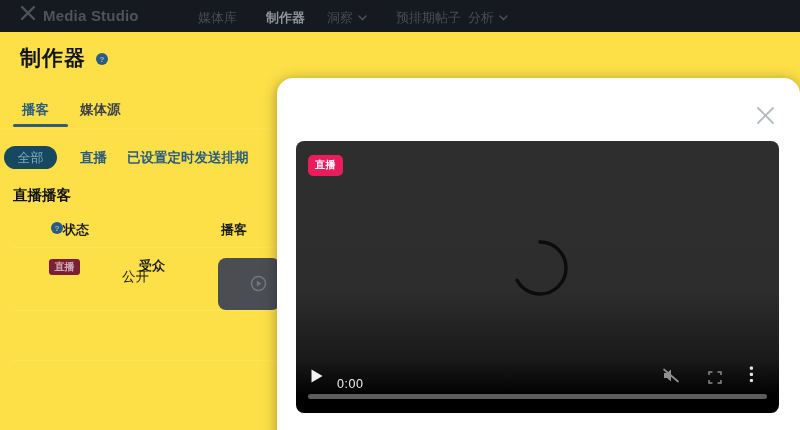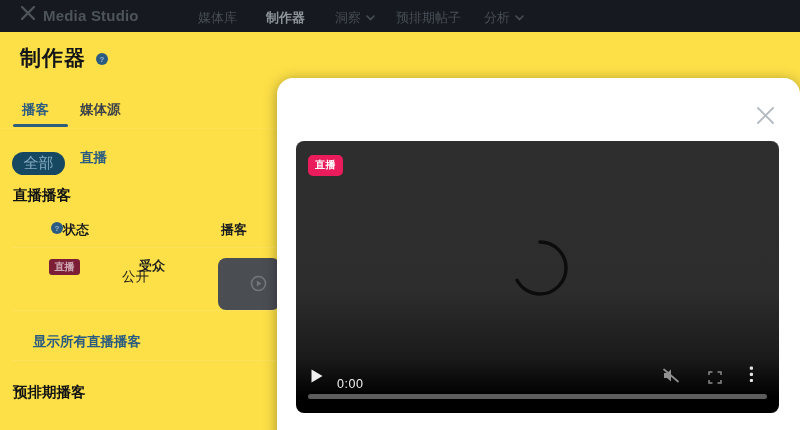--- a/index.html
+++ b/index.html
@@ -6,32 +6,32 @@
   html,body { width:800px; height:430px; }
   body { font-family:"Liberation Sans", sans-serif; }
   #stage { position:relative; width:800px; height:430px; overflow:hidden; background:#fde047; }
 
   
   .topnav { position:absolute; left:0; top:0; width:800px; height:32px; background:#16191f; }
   .logo { position:absolute; left:21px; top:6px; display:flex; align-items:center; gap:8px; color:#4d545c; }
   .logo-text { font-size:15px; font-weight:bold; letter-spacing:.2px; }
   .nav-item { position:absolute; top:9px; font-size:13px; color:#474e57; display:flex; align-items:flex-start; gap:5px; cursor:pointer; }
   .nav-item.active { color:#8d949c; font-weight:bold; }
-  .nav-1 { left:198px; } .nav-2 { left:266px; } .nav-3 { left:327px;margin-left:8px; } .nav-4 { left:396px; } .nav-5 { left:484px; }
+  .nav-1 { left:198px; } .nav-2 { left:266px; } .nav-3 { left:327px; } .nav-4 { left:396px; } .nav-5 { left:468px; }
 
   
   .page-title { position:absolute; left:20px; top:44px; font-size:21px; font-weight:bold; color:#121417; letter-spacing:1px; }
   .info-dot { display:inline-flex; align-items:center; justify-content:center; border-radius:50%; background:#2a5b81; color:#9fb6c6; font-weight:bold; }
   .info-title { position:absolute; left:96px; top:53px; width:12px; height:12px; font-size:8px; }
   .tab { position:absolute; top:101px; font-size:13.5px; font-weight:bold; cursor:pointer; }
   .tab-active { left:22px; color:#2e5d80; }
   .tab-inactive { left:80px; color:#3c4249; }
   .tab-underline { position:absolute; left:13px; top:124px; width:55px; height:3px; border-radius:2px; background:#2e5d80; }
   .tabs-hairline { position:absolute; left:0; top:128px; width:800px; height:1px; background:rgba(255,255,255,.07); }
-  .pill { position:absolute; left:12px; top:146px; width:53px; height:23px; border-radius:12px; background:#164862; color:#84a9bf; font-size:15px; display:flex; align-items:center; justify-content:center; cursor:pointer;margin-top:6px; }
+  .pill { position:absolute; left:4px; top:146px; width:53px; height:23px; border-radius:12px; background:#164862; color:#84a9bf; font-size:13px; display:flex; align-items:center; justify-content:center; cursor:pointer; }
   .filter-link { position:absolute; top:149px; font-size:13.5px; font-weight:bold; color:#2a5b81; cursor:pointer; }
   .fl-1 { left:80px; } .fl-2 { left:127px; }
   .section-heading { position:absolute; left:13px; font-size:14.5px; font-weight:bold; color:#101214; }
   .sh-live { top:186px; } .sh-sched { top:383px; }
   .col-header { position:absolute; top:221px; font-size:13px; font-weight:bold; color:#1a1d20; }
   .ch-1 { left:19px;margin-left:44px; } .ch-2 { left:139px;margin-top:36px; } .ch-3 { left:221px; }
   .info-status { position:absolute; left:51px; top:222px; width:12px; height:12px; font-size:8px; }
   .divider { position:absolute; left:12px; width:788px; height:1px; background:rgba(255,255,255,.10); }
   .dv-1 { top:247px; } .dv-2 { top:310px; } .dv-3 { top:360px; }
   .status-badge { position:absolute; left:49px; top:259px; width:31px; height:16px; border-radius:3px; background:#7d1e37; color:rgba(255,255,255,.62); font-size:10px; font-weight:bold; display:flex; align-items:center; justify-content:center; }
@@ -96,20 +96,21 @@
   <h1 class="page-title">制作器</h1>
   <span class="info-dot info-title">?</span>
 
   <div class="tab tab-active">播客</div>
   <div class="tab tab-inactive">媒体源</div>
   <div class="tab-underline"></div>
   <div class="tabs-hairline"></div>
 
   <div class="pill">全部</div>
   <div class="filter-link fl-1">直播</div>
+  <div class="filter-link fl-2">已设置定时发送排期</div>
 
   <h2 class="section-heading sh-live">直播播客</h2>
 
   <div class="col-header ch-1">状态</div>
   <span class="info-dot info-status">?</span>
   <div class="col-header ch-2">受众</div>
   <div class="col-header ch-3">播客</div>
   <div class="divider dv-1"></div>
 
   <div class="status-badge">直播</div>
@@ -117,24 +118,22 @@
   <div class="thumb">
     <span class="thumb-icon">
       <svg width="17" height="17" viewBox="0 0 17 17">
           <circle cx="8.5" cy="8.5" r="7" stroke="#72777d" stroke-width="1.6" fill="none"></circle>
           <path d="M6.8 5.6 L11.4 8.5 L6.8 11.4 Z" fill="#72777d"></path>
         </svg>
     </span>
   </div>
   <div class="divider dv-2"></div>
 
-  <div class="show-all">显示所有直播播客</div>
   <div class="divider dv-3"></div>
 
-  <h2 class="section-heading sh-sched">预排期播客</h2>
 
   <div class="modal">
     <button class="modal-close">
       <span>
         <svg width="19" height="19" viewBox="0 0 19 19">
             <path d="M2 2 L17 17 M17 2 L2 17" stroke="#b3bac0" stroke-width="1.8" stroke-linecap="round"></path>
           </svg>
       </span>
     </button>
 

